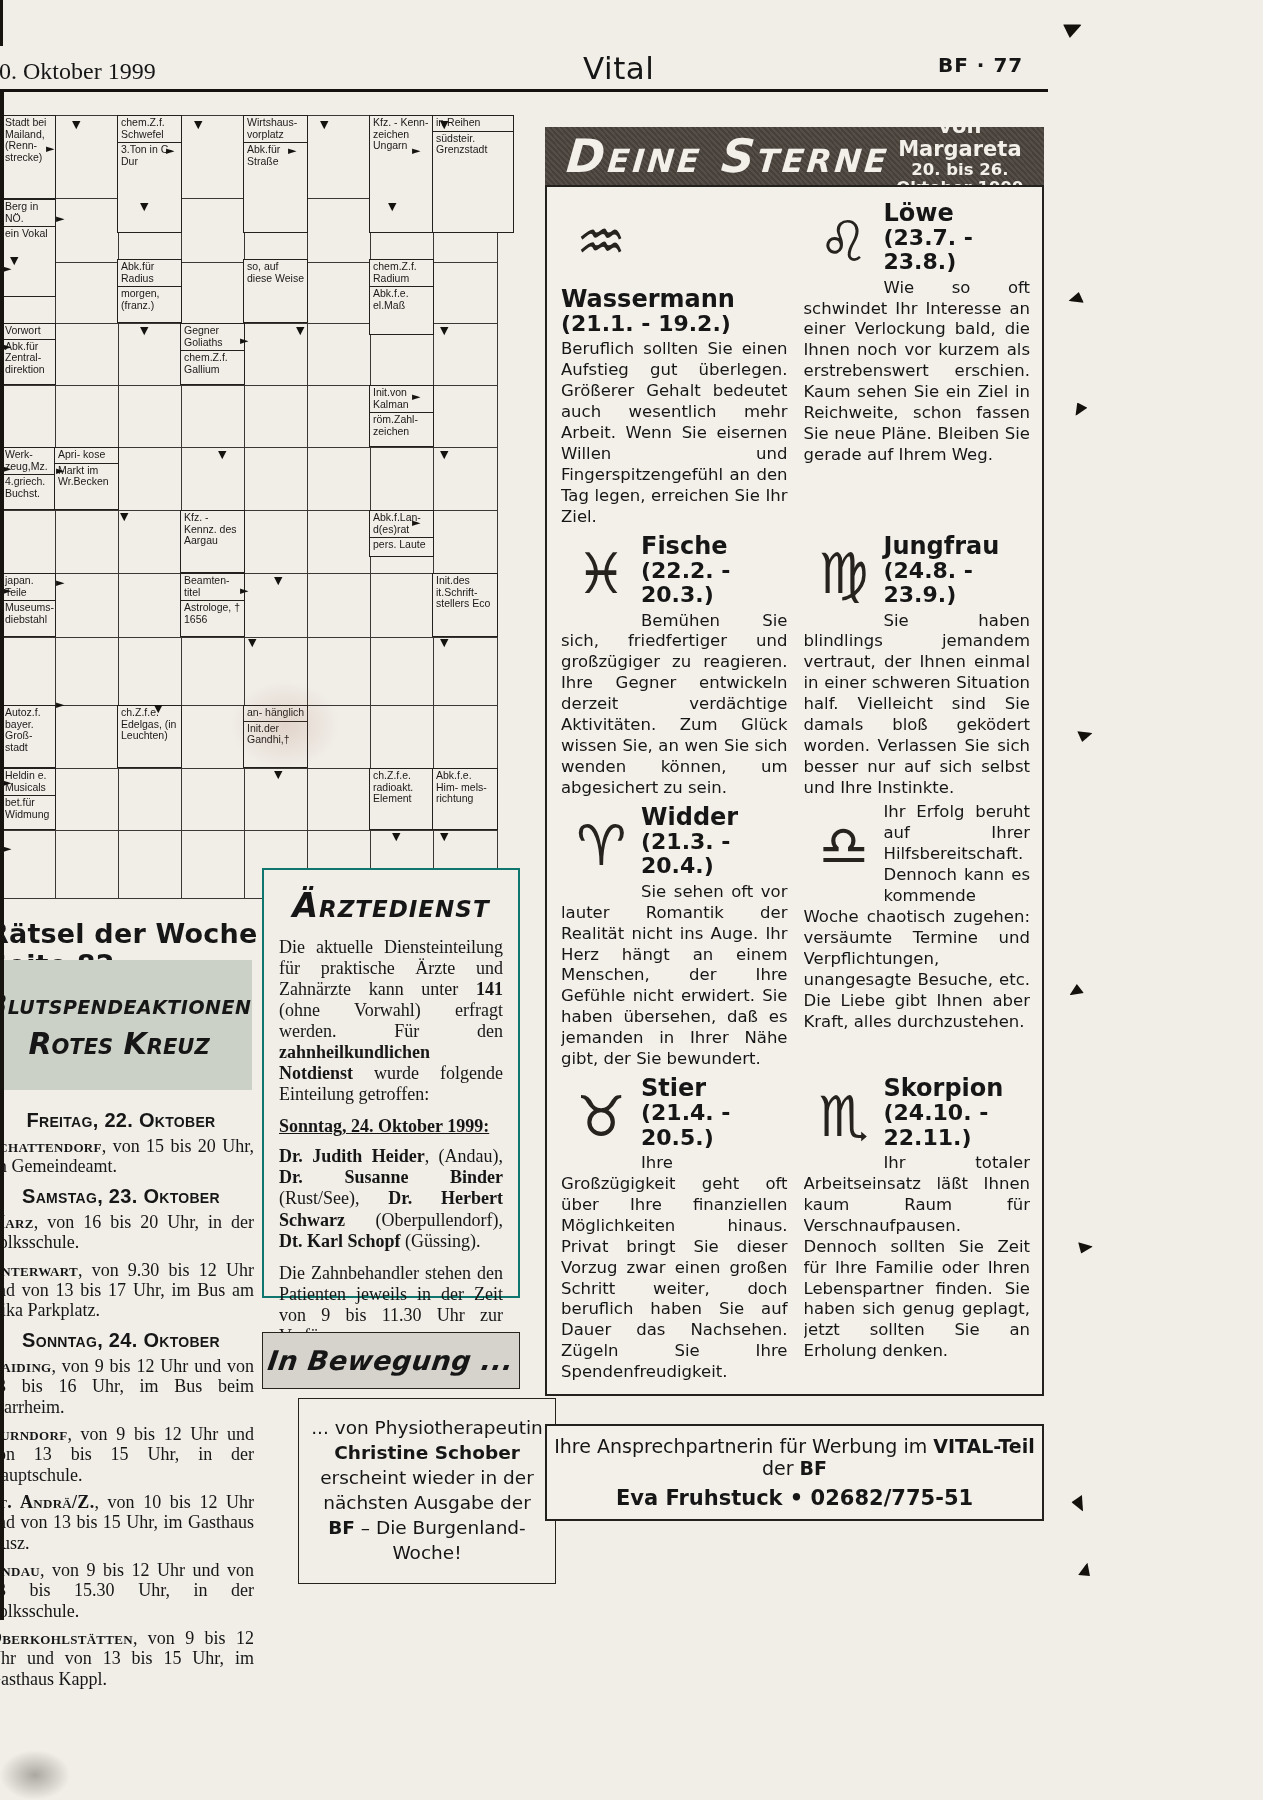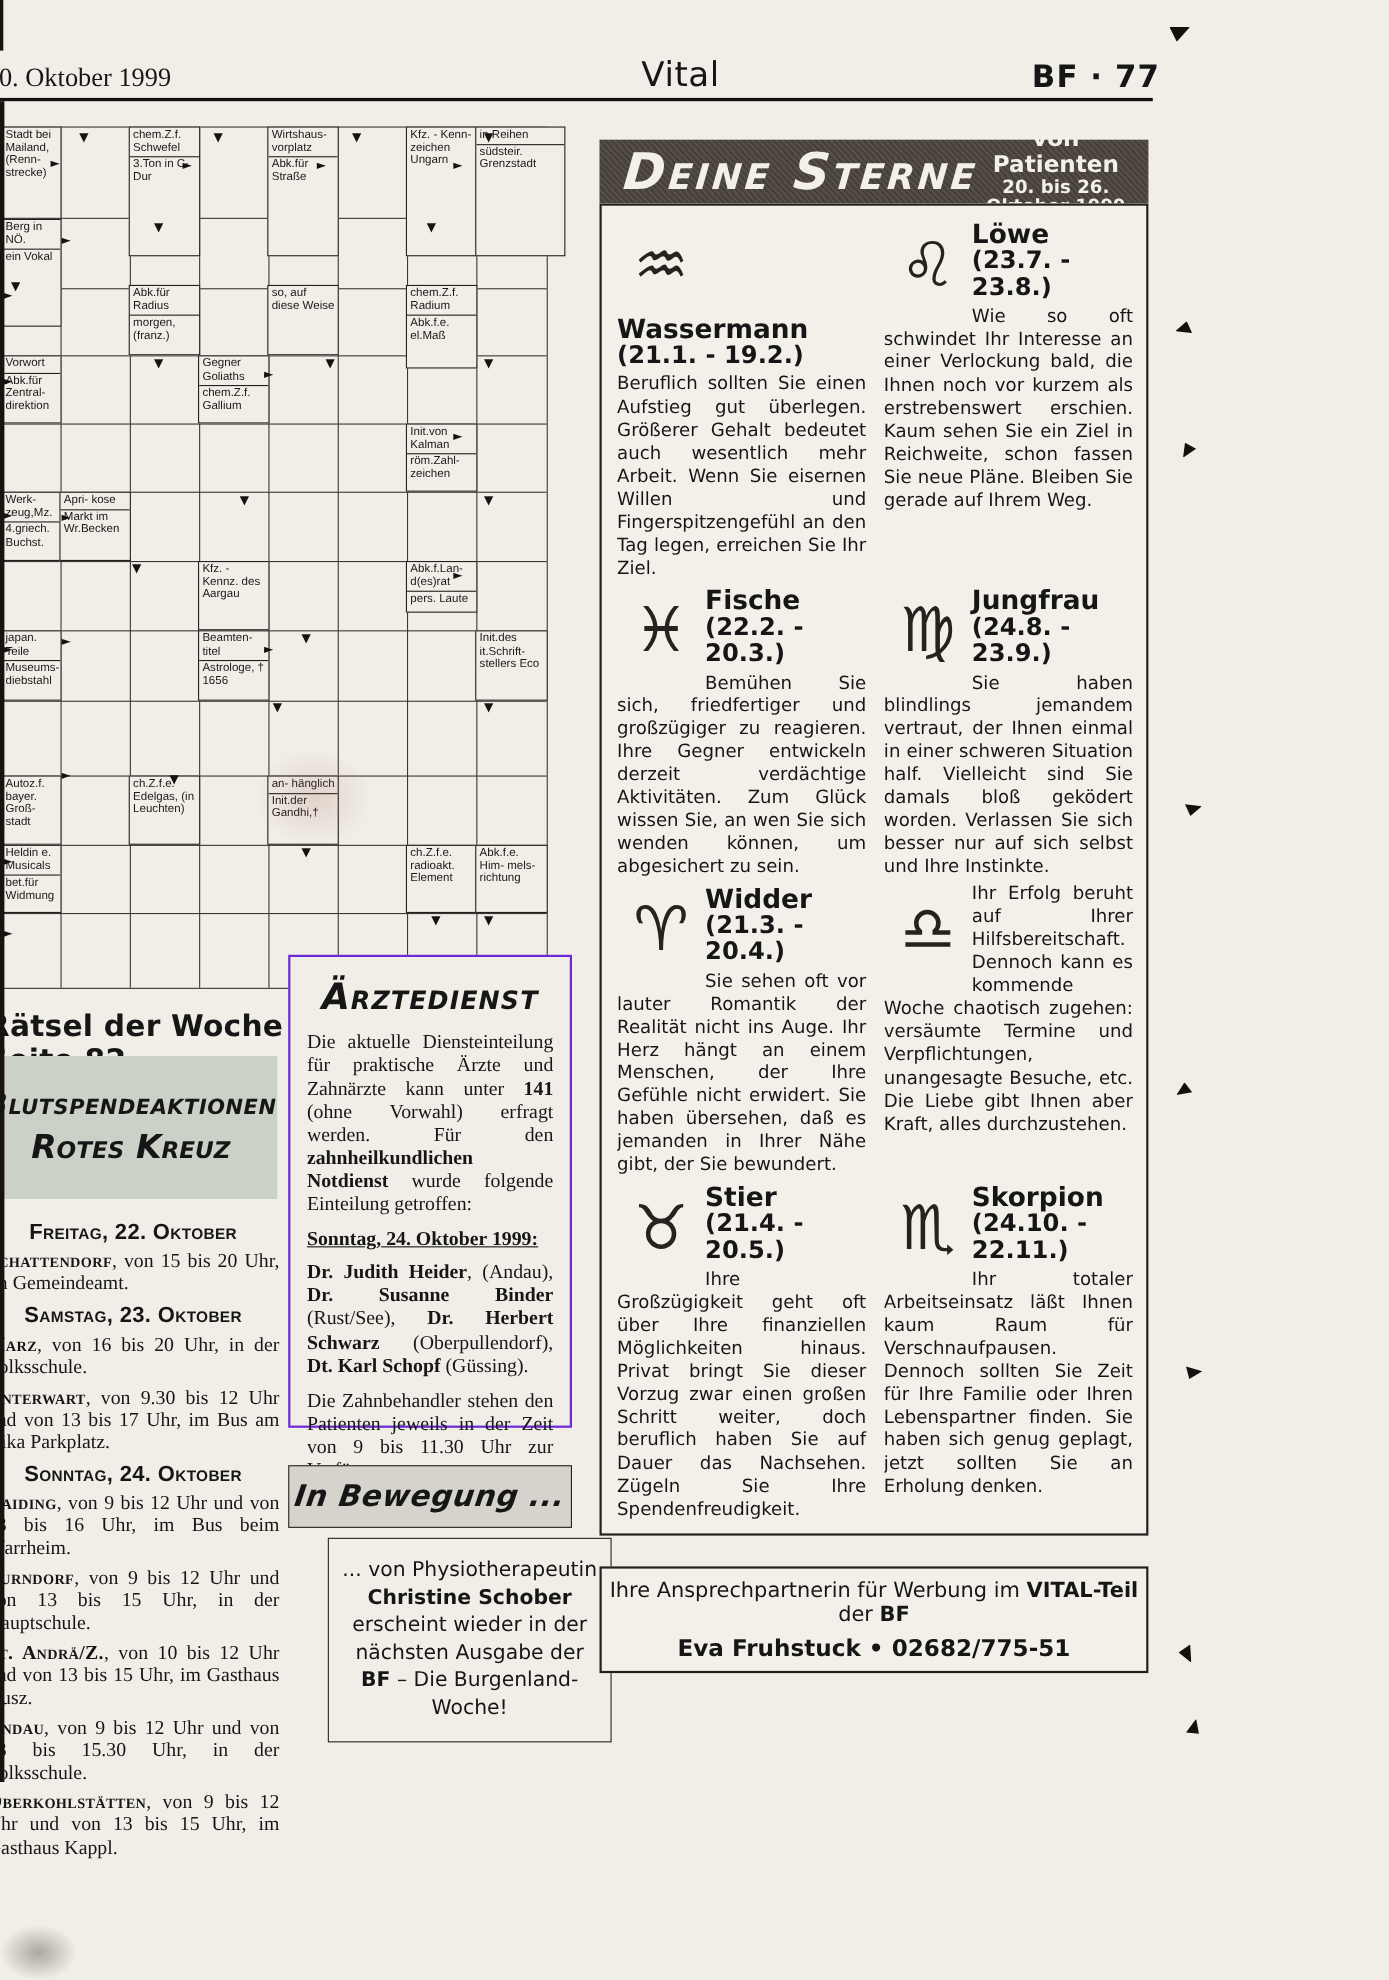--- a/index.html
+++ b/index.html
@@ -2,21 +2,21 @@
 <html><head>
 <meta charset="utf-8">
 <style>
   html,body{margin:0;padding:0;background:#d9d6d0;}
   .page{position:relative;width:1263px;height:1800px;background:#f1eee8;overflow:hidden;
         font-family:"DejaVu Sans",sans-serif;color:#161616;}
   .abs{position:absolute;}
   
   .hdr-date{font-family:"Liberation Serif",serif;font-size:24px;}
   .hdr-section{font-size:31px;font-weight:normal;letter-spacing:.5px;}
-  .hdr-issue{font-size:28px;font-weight:bold;letter-spacing:1px;}
+  .hdr-issue{font-size:20px;font-weight:bold;letter-spacing:1px;}
   .hdr-rule{background:#15120f;height:3px;}
   
   #crossword{overflow:visible;}
   .xw-line{position:absolute;background:#3a3734;}
   .xw-clue{position:absolute;background:#f1eee8;border:1.6px solid #23211e;
            font-family:"Liberation Sans",sans-serif;font-size:10.5px;line-height:1.1;
            color:#1b1918;overflow:hidden;box-sizing:border-box;}
   .xw-part{padding:1px 2px 2px 3px;}
   .xw-part + .xw-part{border-top:1.4px solid #23211e;}
   .xw-arrow{position:absolute;font-size:11px;color:#151310;line-height:1;}
@@ -41,21 +41,21 @@
   
   .bd-banner{background:#cbd1c6;display:flex;flex-direction:column;justify-content:center;text-align:center;}
   .bd-t1{font-style:italic;font-weight:bold;font-variant:small-caps;font-size:27px;letter-spacing:.5px;}
   .bd-t2{font-style:italic;font-weight:bold;font-variant:small-caps;font-size:30px;margin-top:6px;}
   .bd-list{font-family:"Liberation Serif",serif;font-size:18px;line-height:1.13;text-align:justify;}
   .bd-day{font-family:"Liberation Sans",sans-serif;font-variant:small-caps;font-weight:bold;
           font-size:20px;text-align:center;margin:9px 0 4px 0;letter-spacing:.3px;}
   .bd-item{margin:0 0 7px 0;}
   .bd-place{font-weight:bold;font-variant:small-caps;letter-spacing:.3px;}
   
-  .dr-box{border:2px solid #6d28d9;background:#f1eee8;box-sizing:border-box;padding:14px 15px 10px 15px;}
+  .dr-box{border:2px solid #0f766e;background:#f1eee8;box-sizing:border-box;padding:14px 15px 10px 15px;}
   .dr-title{font-style:italic;font-weight:bold;font-variant:small-caps;font-size:33px;text-align:center;
             letter-spacing:1px;margin:2px 0 12px 0;}
   .dr-p{font-family:"Liberation Serif",serif;font-size:18px;line-height:1.17;text-align:justify;margin:0 0 11px 0;}
   .dr-date{font-family:"Liberation Serif",serif;font-size:18px;font-weight:bold;text-decoration:underline;margin:0 0 9px 0;}
   
   .mv-banner{background:#d6d3cc;border:1.6px solid #26231f;box-sizing:border-box;
              display:flex;align-items:center;justify-content:center;}
   .mv-title{font-style:italic;font-weight:bold;font-size:27px;transform:skewX(-8deg);letter-spacing:.5px;}
   .mv-box{border:1.6px solid #26231f;box-sizing:border-box;text-align:center;
           display:flex;flex-direction:column;justify-content:center;font-size:18.5px;line-height:1.35;}
@@ -232,21 +232,21 @@
       <span class="xw-arrow" style="left: 404px; top: 718px;">▼</span>
       <span class="xw-arrow" style="left: 452px; top: 718px;">▼</span>
       <span class="xw-arrow" style="left: 15px; top: 730px;">►</span>
     </div>
   <div class="abs xw-stain" style="left:230px;top:680px;width:110px;height:90px;"></div>
   <div class="abs xw-caption" style="left:-12px;top:918px;width:560px;">Rätsel der Woche – Auflösung auf Seite 82</div>
 
   <div class="abs hs-banner" style="left:545px;top:127px;width:499px;height:58px;">
     <div class="hs-title">Deine Sterne</div>
     <div class="hs-by">
-      <div class="l1">von Patienten</div>
+      <div class="l1">von Margareta</div>
       <div class="l2">20. bis 26. Oktober 1999</div>
     </div>
   </div>
   <div class="abs hs-panel" style="left:545px;top:185px;width:499px;height:1211px;">
     <div class="hs-grid" id="hs-grid">
         <div class="h-entry">
           <div class="h-icon">♒</div>
           <div class="h-head">
             <div class="h-sign">Wassermann</div>
             <div class="h-dates">(21.1. - 19.2.)</div>

